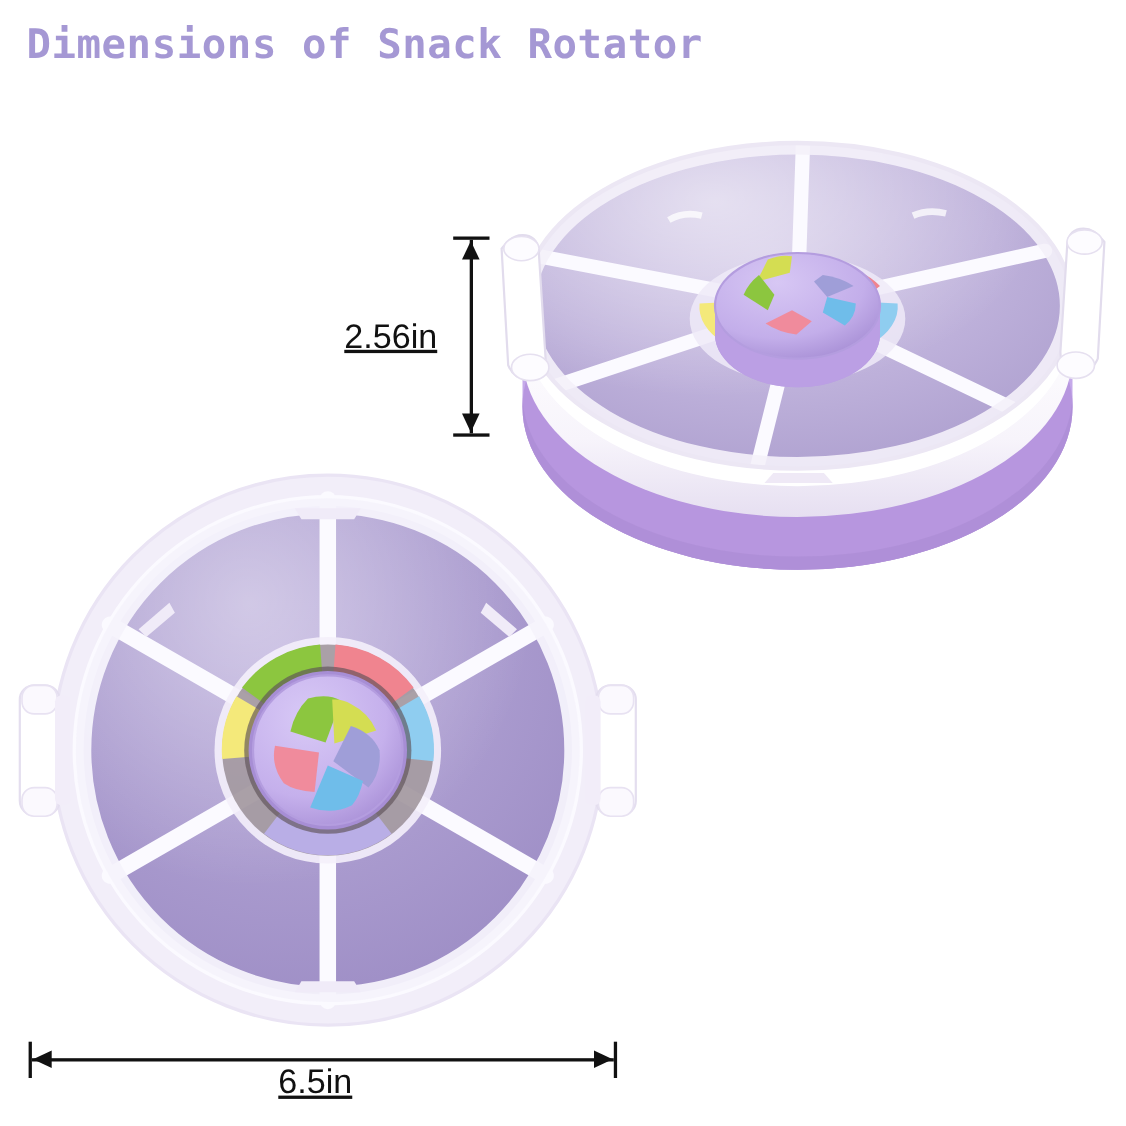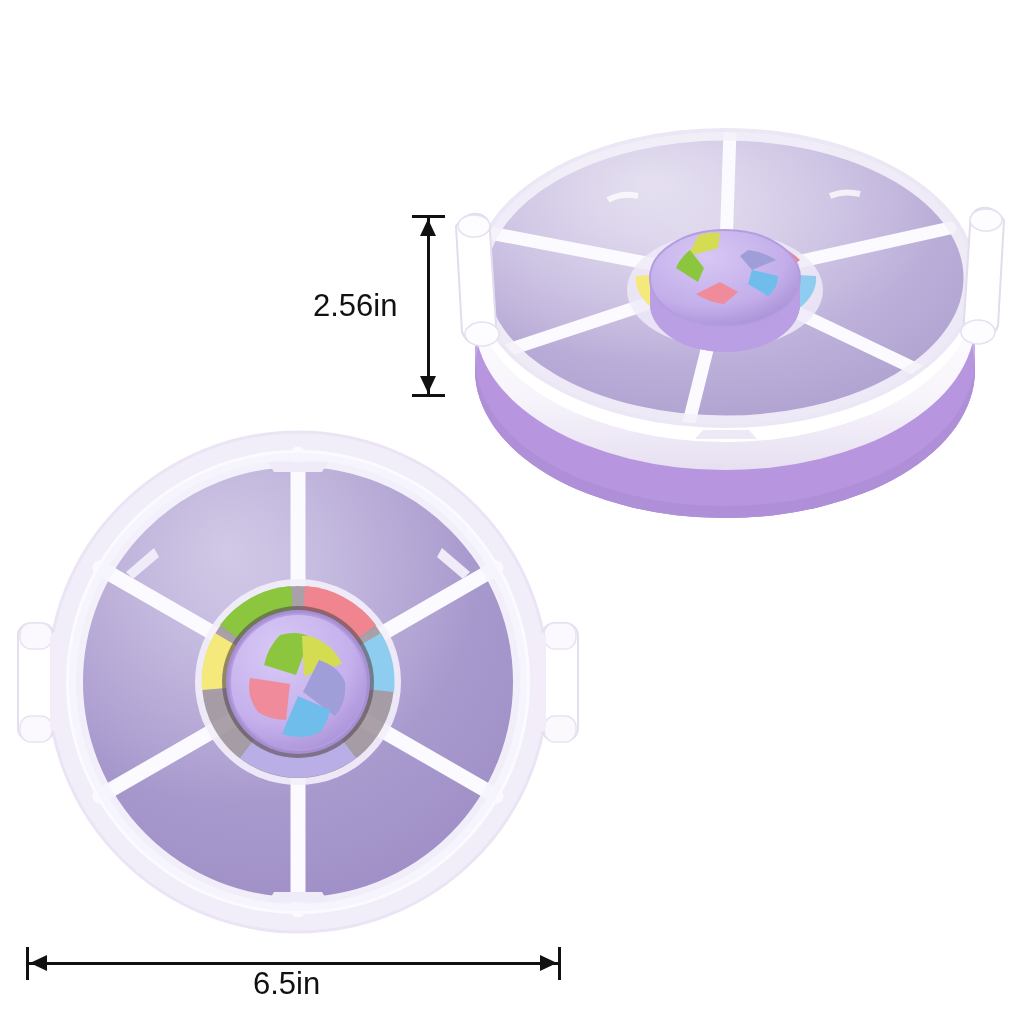--- a/index.html
+++ b/index.html
@@ -30,20 +30,21 @@
     white-space: nowrap;
   }
 
   
   .dim-label {
     position: absolute;
     color: #111111;
     font-family: "Liberation Sans", sans-serif;
     font-size: 31px;
     white-space: nowrap;
+    text-decoration: underline;
   }
   #height-label { left: 313px; top: 288px; }
   #width-label  { left: 253px; top: 966px; text-align: center; }
 
   .dimline-v {
     position: absolute;
     left: 427px;
     top: 218px;
     width: 3px;
     height: 176px;
@@ -124,20 +125,21 @@
     width: 590px;
     height: 530px;
   }
   svg { display: block; overflow: visible; }
 </style>
 </head>
 <body>
 
 <div id="stage">
 
+  <div id="page-title">Dimensions of Snack Rotator</div>
 
   <div id="product-perspective">
     <svg width="600" height="440" viewBox="0 0 600 440" xmlns="http://www.w3.org/2000/svg">
       <defs>
         <linearGradient id="bodySide" x1="0" y1="0" x2="0" y2="1">
           <stop offset="0%" stop-color="#cdb4ee"></stop>
           <stop offset="35%" stop-color="#c4a8e9"></stop>
           <stop offset="75%" stop-color="#b294dd"></stop>
           <stop offset="100%" stop-color="#a88ad4"></stop>
         </linearGradient>

